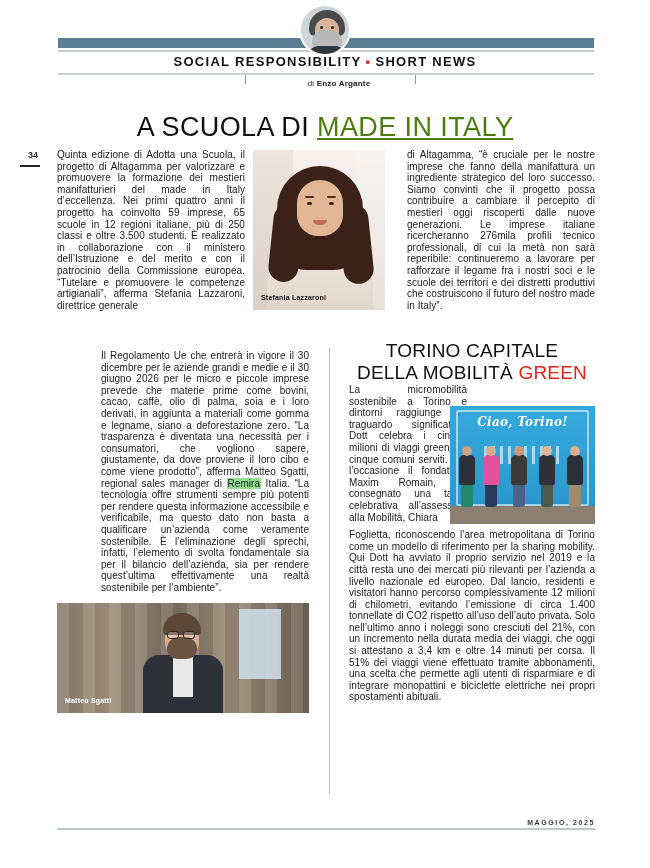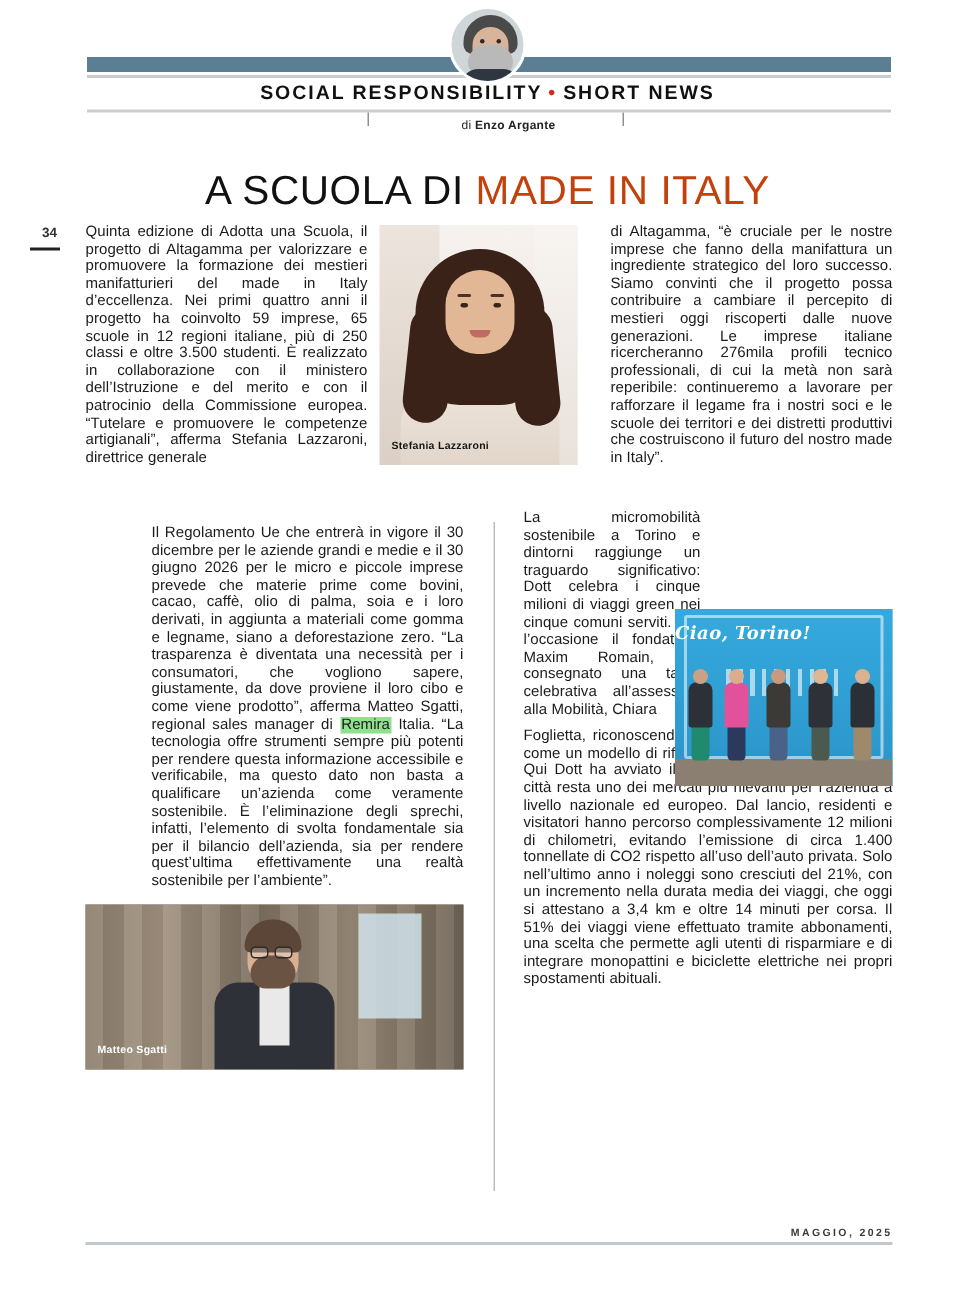--- a/index.html
+++ b/index.html
@@ -136,21 +136,21 @@
 
   
   .headline-main {
     text-align: center;
     font-size: 27px;
     font-weight: 400;
     letter-spacing: .4px;
     margin-top: 14px;
     color: #111111;
   }
-  .headline-main .red { color: #c2410c; }
+  .headline-main .red { color: #4d7c0f; text-decoration: underline; }
 
   
   .folio {
     position: absolute;
     left: 16px;
     top: 150px;
     width: 34px;
     text-align: center;
     font-size: 9px;
     color: #333333;
@@ -304,21 +304,21 @@
     right: 0;
     top: 66px;
     width: 145px;
     height: 118px;
     overflow: hidden;
     background: #3aa7d8;
   }
   .t-wall { position:absolute; inset:0; background: linear-gradient(180deg,#35a9dd 0%, #2e9bd0 70%, #2a90c4 100%); }
   .t-border { position:absolute; left:6px; top:4px; right:6px; bottom:18px; border:2px solid rgba(255,255,255,.55); border-radius:2px;}
   .t-ciao {
-    position: absolute; left: 0; right: 0; top: 10px; text-align: left;
+    position: absolute; left: 0; right: 0; top: 10px; text-align: center;
     color: #ffffff; font-family: "DejaVu Serif", serif; font-style: italic;
     font-size: 12px; font-weight: 700; line-height: 13px; letter-spacing: .3px;
   }
   .t-skyline { position:absolute; left: 34px; top: 40px; width: 78px; height: 18px;
     background: repeating-linear-gradient(90deg, rgba(255,255,255,.75) 0 3px, transparent 3px 8px);
     opacity:.8; }
   .t-floor { position:absolute; left:0; right:0; bottom:0; height:18px; background:#8b7f72; }
   .t-person { position:absolute; bottom: 16px; width: 18px; height: 62px; }
   .t-person .h { position:absolute; left: 4px; top:0; width: 10px; height: 10px; border-radius:50%; }
   .t-person .b { position:absolute; left: 1px; top: 9px; width: 16px; height: 30px; border-radius: 5px 5px 2px 2px; }
@@ -441,20 +441,24 @@
         <div class="ap-head"></div>
         <div class="ap-beard"></div>
         <div class="ap-hair"></div>
         <div class="ap-glass-l"></div>
         <div class="ap-glass-r"></div>
         <div class="photo-caption light">Matteo Sgatti</div>
       </div>
     </div>
 
     <div class="col-right">
+      <div class="head-lg">
+        <div>TORINO CAPITALE</div>
+        <div><span>DELLA MOBILITÀ </span><span class="red">GREEN</span></div>
+      </div>
 
       <div class="art3-photo">
         <div class="t-wall"></div>
         <div class="t-border"></div>
         <div class="t-ciao">Ciao, Torino!</div>
         <div class="t-skyline"></div>
         <div class="t-floor"></div>
         <div class="t-person t-p1">
           <div class="lg"></div>
           <div class="b"></div>

